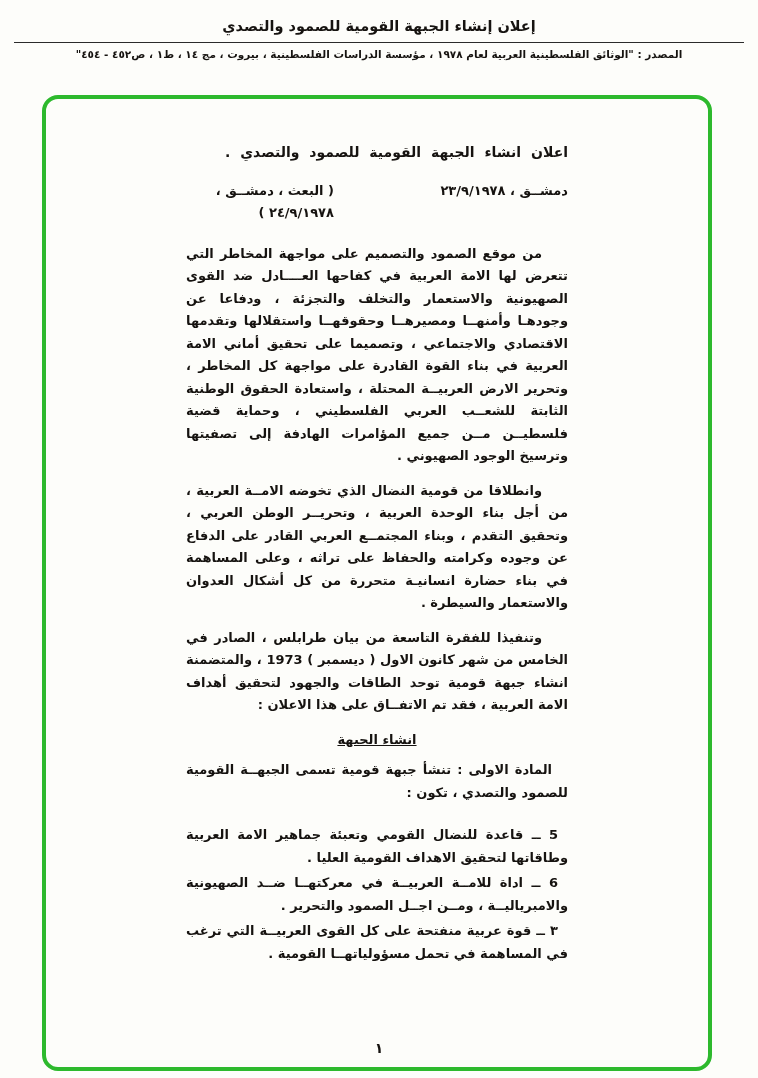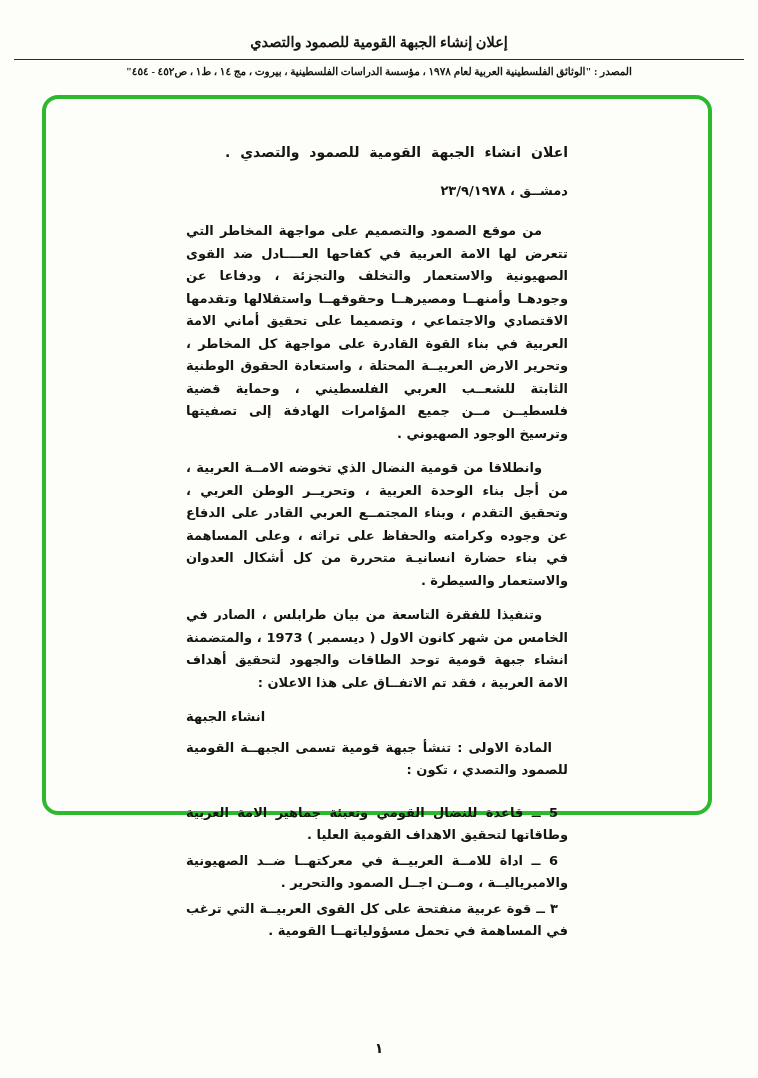--- a/index.html
+++ b/index.html
@@ -8,21 +8,21 @@
     width: 758px;
     height: 1078px;
     background: #fdfdfa;
     color: #161310;
     font-family: "DejaVu Sans", sans-serif;
     position: relative;
     overflow: hidden;
   }
 
   
-  .header { direction: rtl; text-align: center; padding-top: 34px; font-family: Liberation Serif, serif; }
+  .header { direction: rtl; text-align: center; padding-top: 18px; }
   .header-title {
     font-size: 14.5px;
     font-weight: bold;
   }
   .header-divider {
     border: 0;
     border-top: 1.6px solid #2b2b2b;
     margin: 8px 14px 5px 14px;
   }
   .source-line {
@@ -32,21 +32,21 @@
     font-weight: bold;
     letter-spacing: 0;
   }
 
   
   .frame {
     position: absolute;
     left: 42px;
     top: 95px;
     width: 670px;
-    height: 720px;
+    height: 976px;
     border: 4px solid #2db92d;
     border-radius: 16px;
   }
 
   
   .doc {
     direction: rtl;
     width: 382px;
     margin: 42px auto 0 auto;
     font-size: 13px;
@@ -66,22 +66,23 @@
     margin-bottom: 18px;
   }
   .dateline-right { white-space: nowrap; }
   .dateline-left  { width: 148px; text-align: right; }
 
   .para {
     text-indent: 26px;
     margin-bottom: 12px;
   }
   .section-heading {
-    text-align: left;
+    text-align: center;
     margin: 2px 0 8px 0;
+    text-decoration: underline;
   }
   .article-intro {
     text-indent: 16px;
     margin-bottom: 20px;
   }
   .item {
     text-indent: 10px;
     margin-bottom: 3px;
   }
 
@@ -105,20 +106,21 @@
   <div class="source-line">المصدر : "الوثائق الفلسطينية العربية لعام ١٩٧٨ ، مؤسسة الدراسات الفلسطينية ، بيروت ، مج ١٤ ، ط١ ، ص٤٥٢ - ٤٥٤"</div>
 </div>
 
 <div class="frame" style="border-color: rgb(45, 185, 45);">
   <div class="doc">
 
     <div class="doc-title">اعلان انشاء الجبهة القومية للصمود والتصدي .</div>
 
     <div class="dateline">
       <span class="dateline-right">دمشــق ، ٢٣/٩/١٩٧٨</span>
+      <span class="dateline-left">( البعث ، دمشــق ، ٢٤/٩/١٩٧٨ )</span>
     </div>
 
     <p class="para">من موقع الصمود والتصميم على مواجهة المخاطر التي تتعرض لها الامة العربية في كفاحها العــــادل ضد القوى الصهيونية والاستعمار والتخلف والتجزئة ، ودفاعا عن وجودهـا وأمنهــا ومصيرهــا وحقوقهــا واستقلالها وتقدمها الاقتصادي والاجتماعي ، وتصميما على تحقيق أماني الامة العربية في بناء القوة القادرة على مواجهة كل المخاطر ، وتحرير الارض العربيــة المحتلة ، واستعادة الحقوق الوطنية الثابتة للشعــب العربي الفلسطيني ، وحماية قضية فلسطيــن مــن جميع المؤامرات الهادفة إلى تصفيتها وترسيخ الوجود الصهيوني .</p>
 
     <p class="para">وانطلاقا من قومية النضال الذي تخوضه الامــة العربية ، من أجل بناء الوحدة العربية ، وتحريــر الوطن العربي ، وتحقيق التقدم ، وبناء المجتمــع العربي القادر على الدفاع عن وجوده وكرامته والحفاظ على تراثه ، وعلى المساهمة في بناء حضارة انسانيـة متحررة من كل أشكال العدوان والاستعمار والسيطرة .</p>
 
     <p class="para">وتنفيذا للفقرة التاسعة من بيان طرابلس ، الصادر في الخامس من شهر كانون الاول ( ديسمبر ) 1973 ، والمتضمنة انشاء جبهة قومية توحد الطاقات والجهود لتحقيق أهداف الامة العربية ، فقد تم الاتفــاق على هذا الاعلان :</p>
 
     <div class="section-heading">انشاء الجبهة</div>
 

